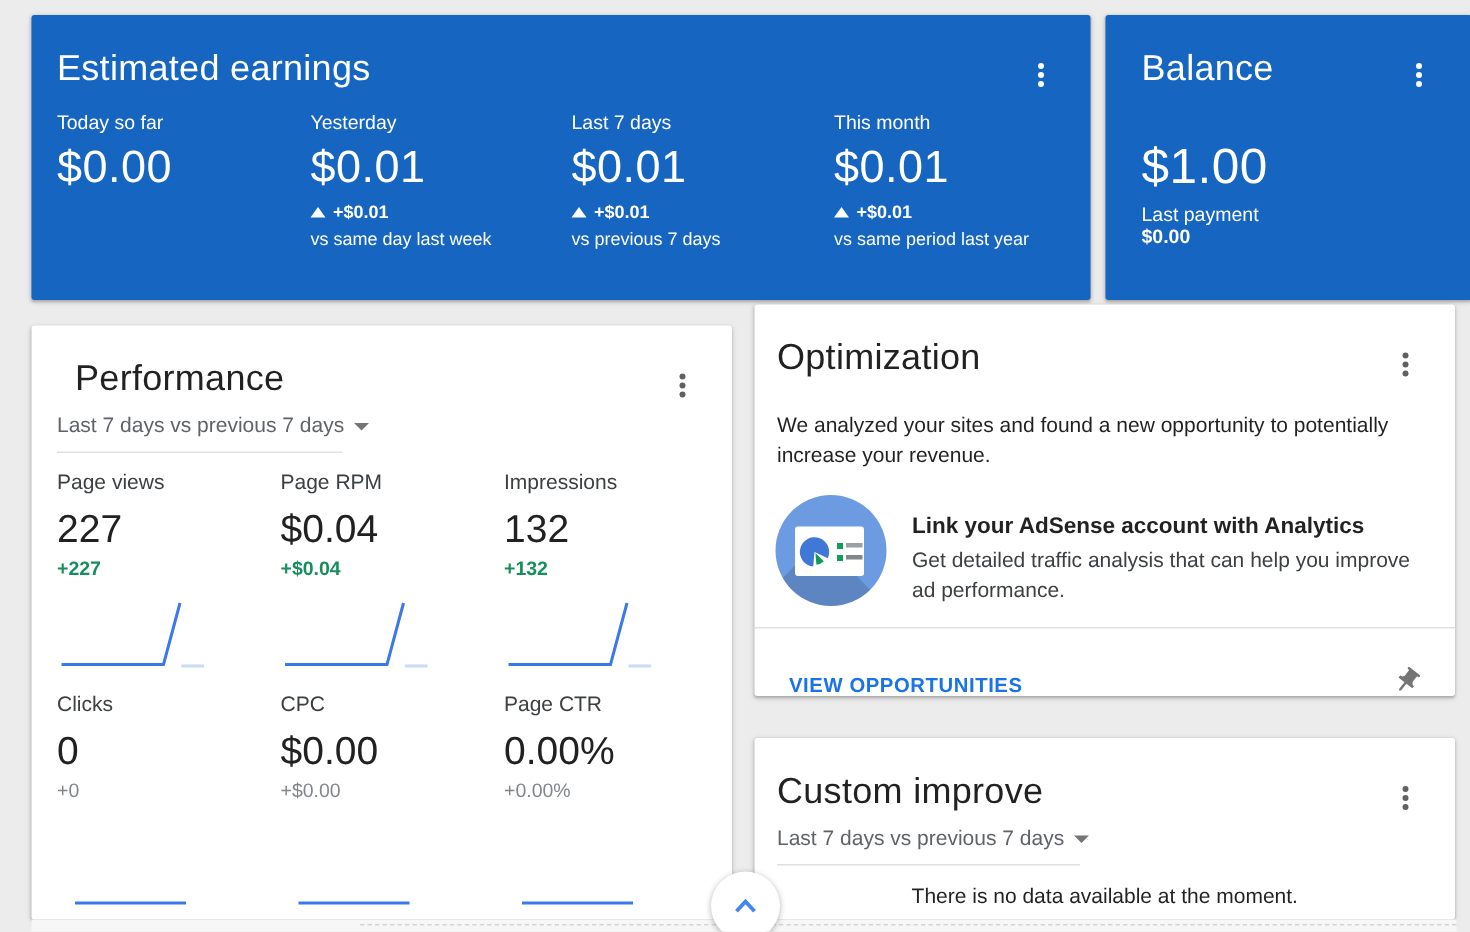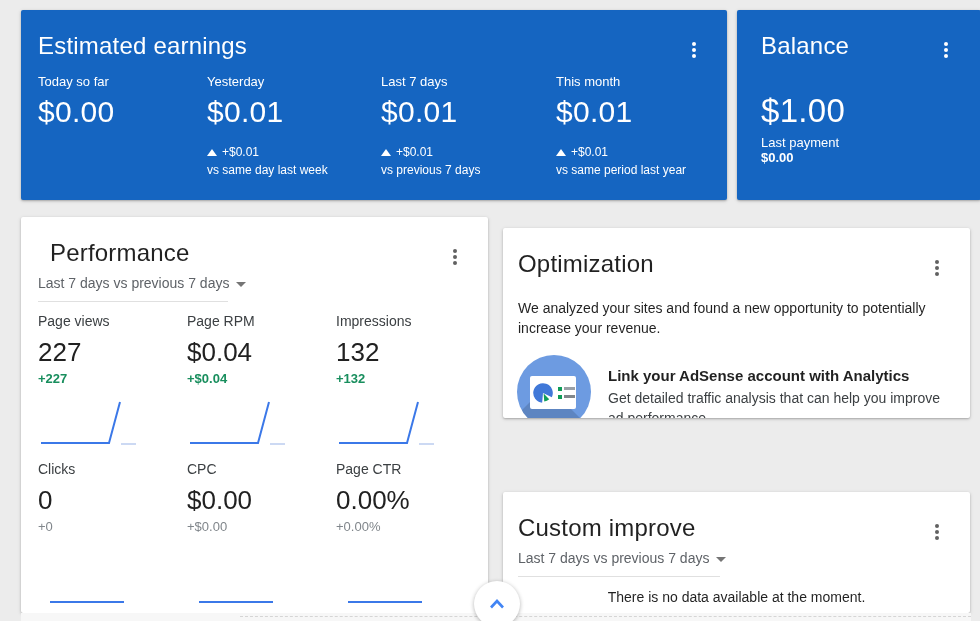--- a/index.html
+++ b/index.html
@@ -21,21 +21,21 @@
            border-top:5px solid #757575; display:inline-block; margin-left:7px; vertical-align:middle; }
   .range-row { font-size:14px; color:#5f6368; line-height:20px; cursor:pointer; }
   .range-hr { width:190px; border-bottom:1px solid #e0e0e0; margin-top:8px; }
 
   
   #estimated-earnings { left:21px; top:10px; width:706px; height:190px; }
   #estimated-earnings .card-head { padding:22px 24px 0 17px; }
   .ee-cols { display:grid; grid-template-columns:169px 174px 175px 1fr; padding:14px 0 0 17px; }
   .ee-label { font-size:13px; line-height:16px; }
   .ee-value { font-size:30px; font-weight:300; line-height:34px; margin-top:5px; letter-spacing:.3px; }
-  .ee-delta { margin-top:16px; font-size:12px; font-weight:400; line-height:14px;
+  .ee-delta { margin-top:5px; font-size:12px; font-weight:700; line-height:14px;
               display:flex; align-items:center; gap:5px; }
   .up-tri { width:0; height:0; border-left:5px solid transparent; border-right:5px solid transparent;
             border-bottom:7px solid #fff; display:inline-block; }
   .ee-note { font-size:12px; line-height:14px; margin-top:4px; }
 
   
   #balance { left:737px; top:10px; width:244px; height:190px; }
   #balance .card-head { padding:22px 26px 0 24px; }
   .bal-amount { font-size:33px; font-weight:300; line-height:36px; margin:33px 0 0 24px; letter-spacing:.3px; }
   .bal-label { font-size:13px; line-height:15px; margin:6px 0 0 24px; }
@@ -52,21 +52,21 @@
   .metric-delta { font-size:13px; line-height:16px; margin-top:4px; font-weight:700; }
   .metric-delta.pos { color:#188e5d; }
   .metric-delta.neu { color:#80868b; font-weight:400; }
   .spark-grid { display:grid; grid-template-columns:149px 149px 149px; padding-left:17px; }
   .row1-grid { margin-top:11px; }
   .spark1 { margin-top:12px; }
   .row2-grid { margin-top:14px; }
   .spark2 { margin-top:62px; }
 
   
-  #optimization { left:503px; top:228px; width:467px; height:190px; }
+  #optimization { left:503px; top:203px; width:467px; height:261px; }
   #optimization .card-head { padding:22px 24px 0 15px; }
   .opt-intro { font-size:14px; color:rgba(0,0,0,.87); line-height:20px; margin:20px 15px 0 15px; max-width:420px; }
   .opt-row { display:flex; margin:17px 0 0 14px; cursor:pointer; }
   .opt-icon { width:74px; height:74px; border-radius:50%; background:#6d9be1; position:relative; overflow:hidden; flex:0 0 74px; }
   .opt-icon .shadow { position:absolute; left:30px; top:30px; width:80px; height:80px;
                       background:rgba(0,0,0,.14); transform:rotate(45deg); transform-origin:0 0; }
   .opt-window { position:absolute; left:13px; top:21px; width:46px; height:33px; background:#fff;
                 border-radius:2px; display:flex; align-items:center; justify-content:center; gap:4px; }
   .opt-list { display:flex; flex-direction:column; gap:4px; }
   .opt-list .li { display:flex; align-items:center; gap:2px; }

